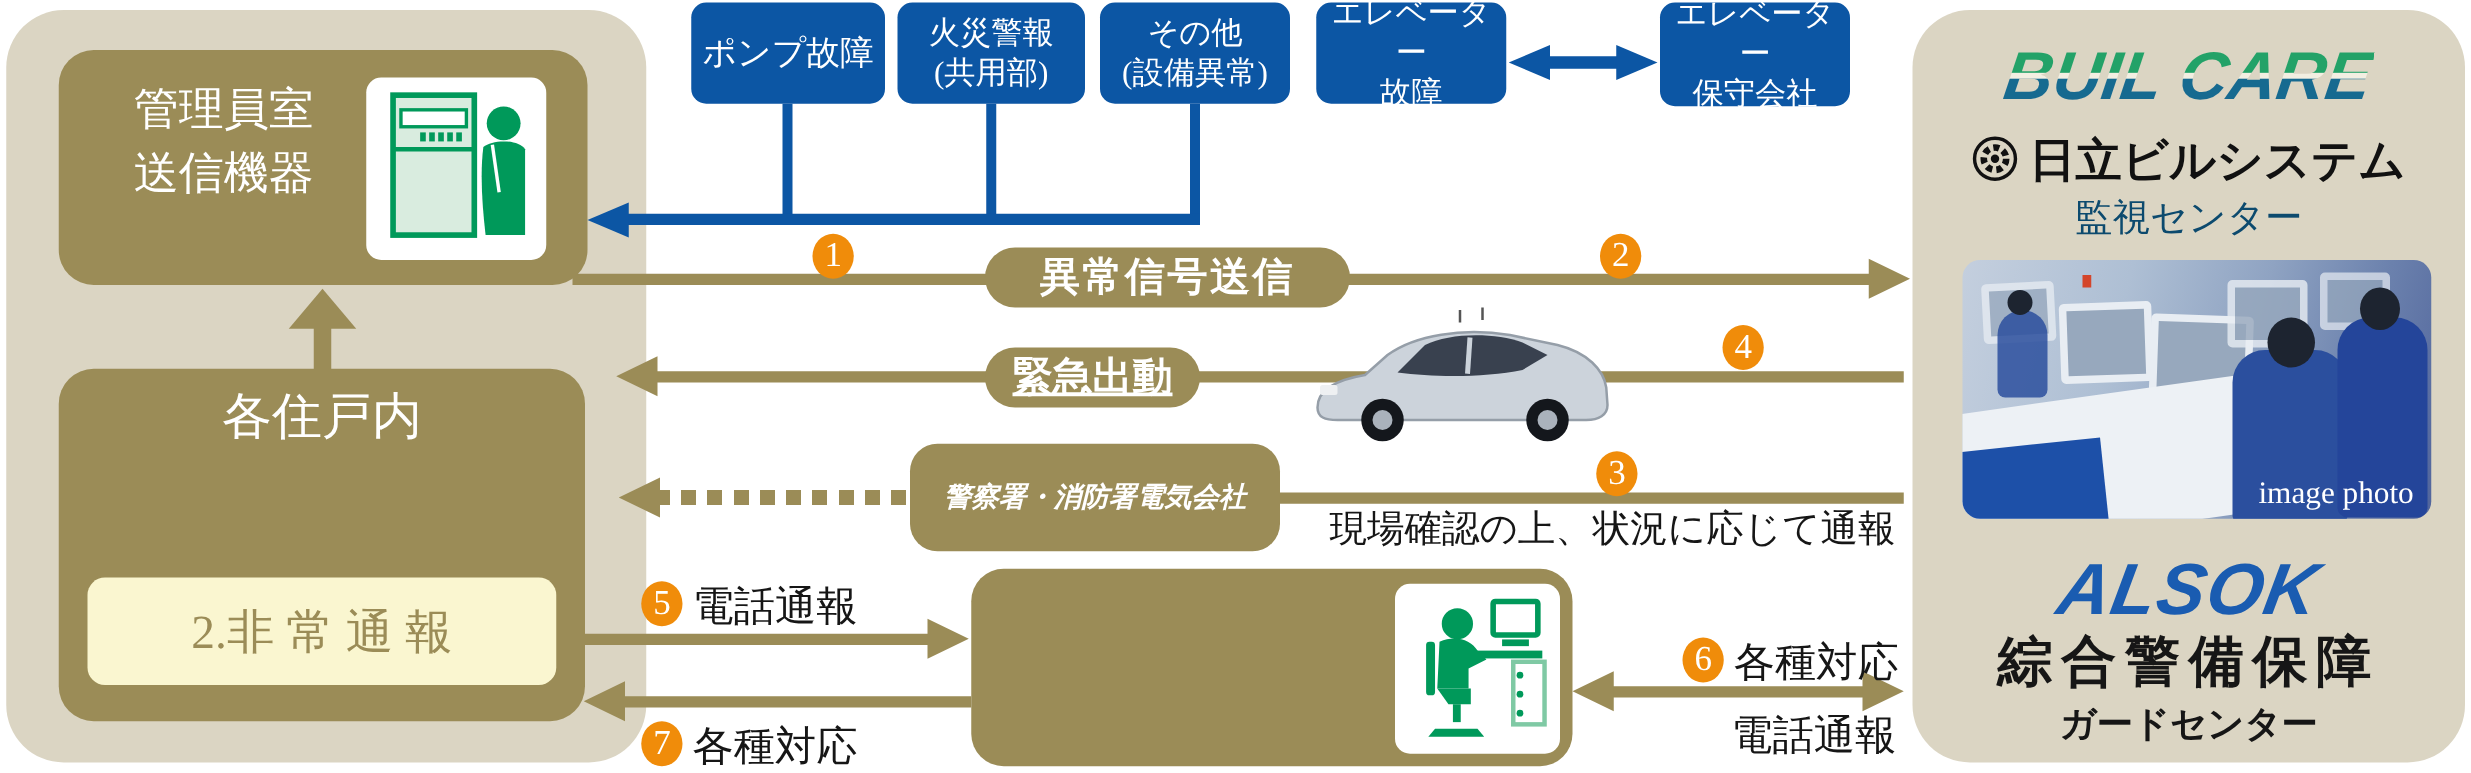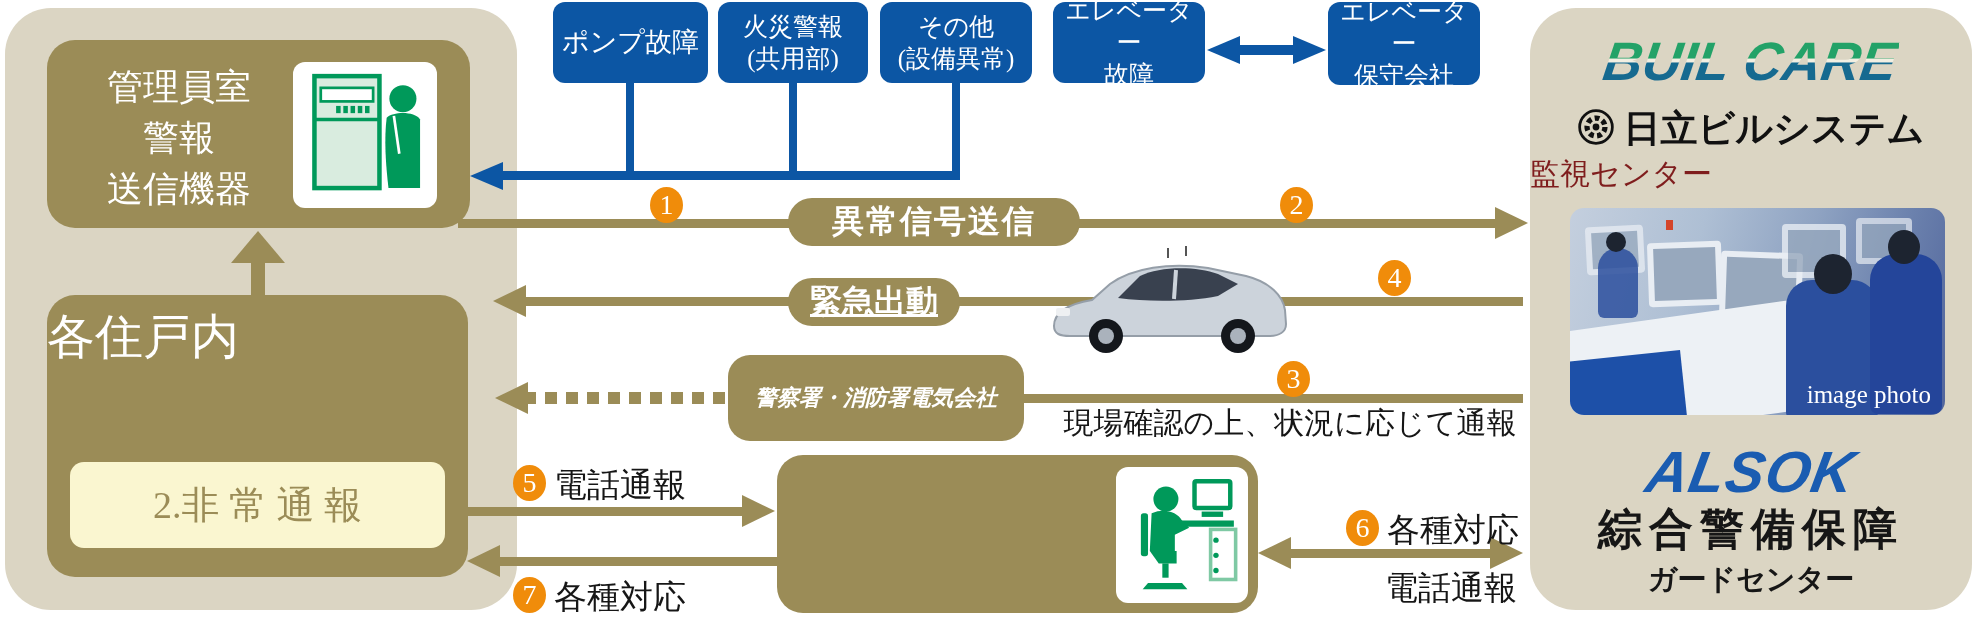--- a/index.html
+++ b/index.html
@@ -46,21 +46,20 @@
 </head>
 <body>
 
 <div id="stage">
 
   <div class="panel" style="left:5px;top:8px;width:512px;height:602px;"></div>
 
   <div class="obox" style="left:47px;top:40px;width:423px;height:188px;border-radius:28px;">
     <div class="serif" style="position:absolute;left:12px;top:22px;width:240px;color:#fff;font-size:36px;line-height:1.42;text-align:center;">
       <div>管理員室</div>
-      <div>警報</div>
       <div>送信機器</div>
     </div>
     <div class="iconbox" style="left:246px;top:22px;width:144px;height:146px;">
       <span>
         <svg width="130" height="132" viewBox="0 0 144 146">
           <rect x="16" y="10" width="72" height="124" fill="#d9ecdf" stroke="#00995a" stroke-width="5"></rect>
           <rect x="23" y="23" width="58" height="15" fill="#ffffff" stroke="#00995a" stroke-width="3"></rect>
           <g fill="#00995a">
             <rect x="40" y="43" width="5" height="8"></rect>
               <rect x="48" y="43" width="5" height="8"></rect>
@@ -74,21 +73,21 @@
           <path d="M104,54 L110,96" stroke="#ffffff" stroke-width="3" fill="none"></path>
         </svg>
       </span>
     </div>
   </div>
 
   <div class="vline" style="left:251px;top:260px;width:14px;height:36px;"></div>
   <div class="ah" style="left:231px;top:231px;border-left:27px solid transparent;border-right:27px solid transparent;border-bottom:32px solid #9b8c57;"></div>
 
   <div class="obox" style="left:47px;top:295px;width:421px;height:282px;border-radius:28px;">
-    <div class="serif" style="position:absolute;left:0;top:10px;width:100%;text-align:left;color:#fff;font-size:48px;">各住戸内</div>
+    <div class="serif" style="position:absolute;left:0;top:10px;width:100%;text-align:center;color:#fff;font-size:40px;">各住戸内</div>
     <div class="cream" style="left:23px;top:167px;width:375px;height:86px;">2.非 常 通 報</div>
   </div>
 
   <div class="bluebox" style="left:718px;top:2px;width:150px;height:81px;">
     <div>火災警報</div>
     <div>(共用部)</div>
   </div>
   <div class="bluebox" style="left:553px;top:2px;width:155px;height:81px;font-size:27px;">
     <div>ポンプ故障</div>
   </div>
@@ -199,21 +198,21 @@
       <span>
         <svg width="38" height="38" viewBox="0 0 36 36">
           <circle cx="18" cy="18" r="15.5" fill="none" stroke="#111" stroke-width="2.6"></circle>
           <circle cx="18" cy="18" r="8.5" fill="none" stroke="#111" stroke-width="5" stroke-dasharray="4.5 3.2"></circle>
           <circle cx="18" cy="18" r="3.2" fill="#111"></circle>
         </svg>
       </span>
       <span class="sans" style="font-weight:bold;font-size:37px;color:#111;">日立ビルシステム</span>
     </div>
 
-    <div class="sans" style="position:absolute;left:0;top:146px;width:100%;text-align:left;font-size:30px;color:#7f1d1d;font-weight:500;">監視センター</div>
+    <div class="sans" style="position:absolute;left:0;top:146px;width:100%;text-align:center;font-size:30px;color:#0c4a6e;font-weight:500;">監視センター</div>
 
     <div class="photo" style="left:40px;top:200px;width:375px;height:207px;">
       <div class="monitor" style="left:16px;top:18px;width:46px;height:36px;opacity:.75;transform:rotate(-3deg);"></div>
       <div class="monitor" style="left:78px;top:34px;width:62px;height:52px;transform:rotate(-2deg);"></div>
       <div class="monitor" style="left:150px;top:44px;width:70px;height:58px;transform:rotate(2deg);"></div>
       <div class="monitor" style="left:212px;top:16px;width:52px;height:42px;opacity:.8;"></div>
       <div class="monitor" style="left:286px;top:10px;width:44px;height:34px;opacity:.7;"></div>
       <div style="position:absolute;left:-14px;top:108px;width:250px;height:110px;background:#edf1f5;border-radius:10px;transform:rotate(-8deg);"></div>
       <div style="position:absolute;left:-6px;top:148px;width:120px;height:70px;background:#1d50a8;transform:rotate(-6deg);"></div>
       <div class="figure" style="left:216px;top:72px;width:92px;height:140px;"></div>

